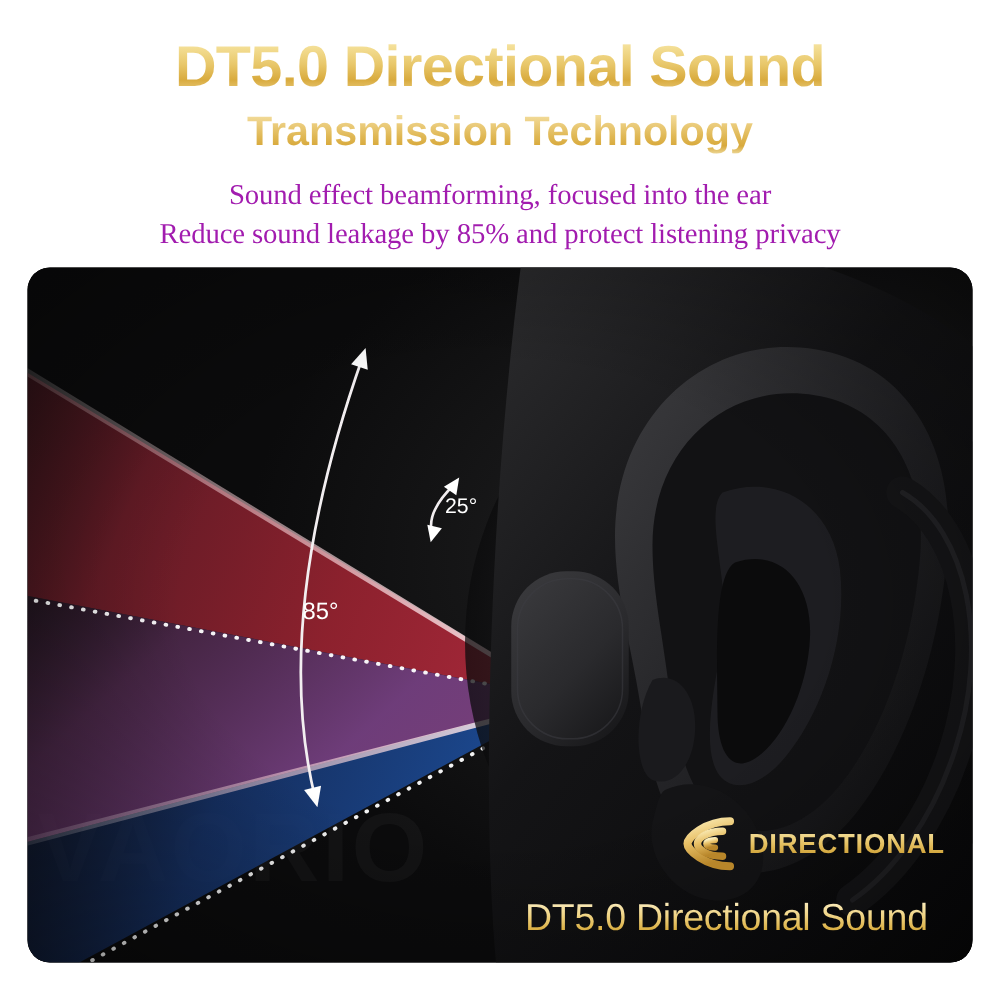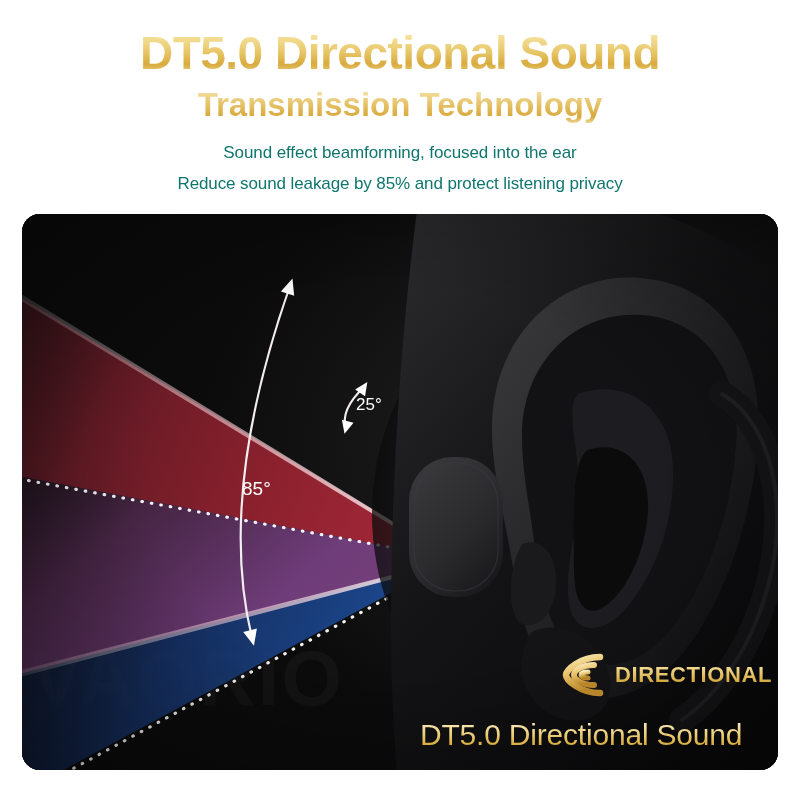--- a/index.html
+++ b/index.html
@@ -77,25 +77,26 @@
     color: transparent;
     -webkit-text-fill-color: transparent;
     white-space: nowrap;
     text-align: center;
   }
 
   .tagline {
     position: absolute;
     left: 0;
     width: 800px;
-    color: #0f766e;
-    font-size: 17px;
+    color: #a21caf;
+    font-size: 23px;
     font-weight: normal;
     letter-spacing: -0.1px;
     white-space: nowrap;
+    font-family: Liberation Serif, serif;
   }
   .tagline-1 { top: 143px; }
   .tagline-2 { top: 174px; }
 
   
   #panel {
     position: absolute;
     left: 22px;
     top: 214px;
     width: 756px;
@@ -137,21 +138,21 @@
   
   .panel-svg {
     position: absolute;
     left: 0;
     top: 0;
   }
 
   
   .logo-block {
     position: absolute;
-    left: 532px;
+    left: 516px;
     top: 438px;
     display: flex;
     align-items: center;
     text-align: center;
   }
   .logo-mark {
     width: 50px;
     height: 46px;
     margin-right: 11px;
     flex: none;

